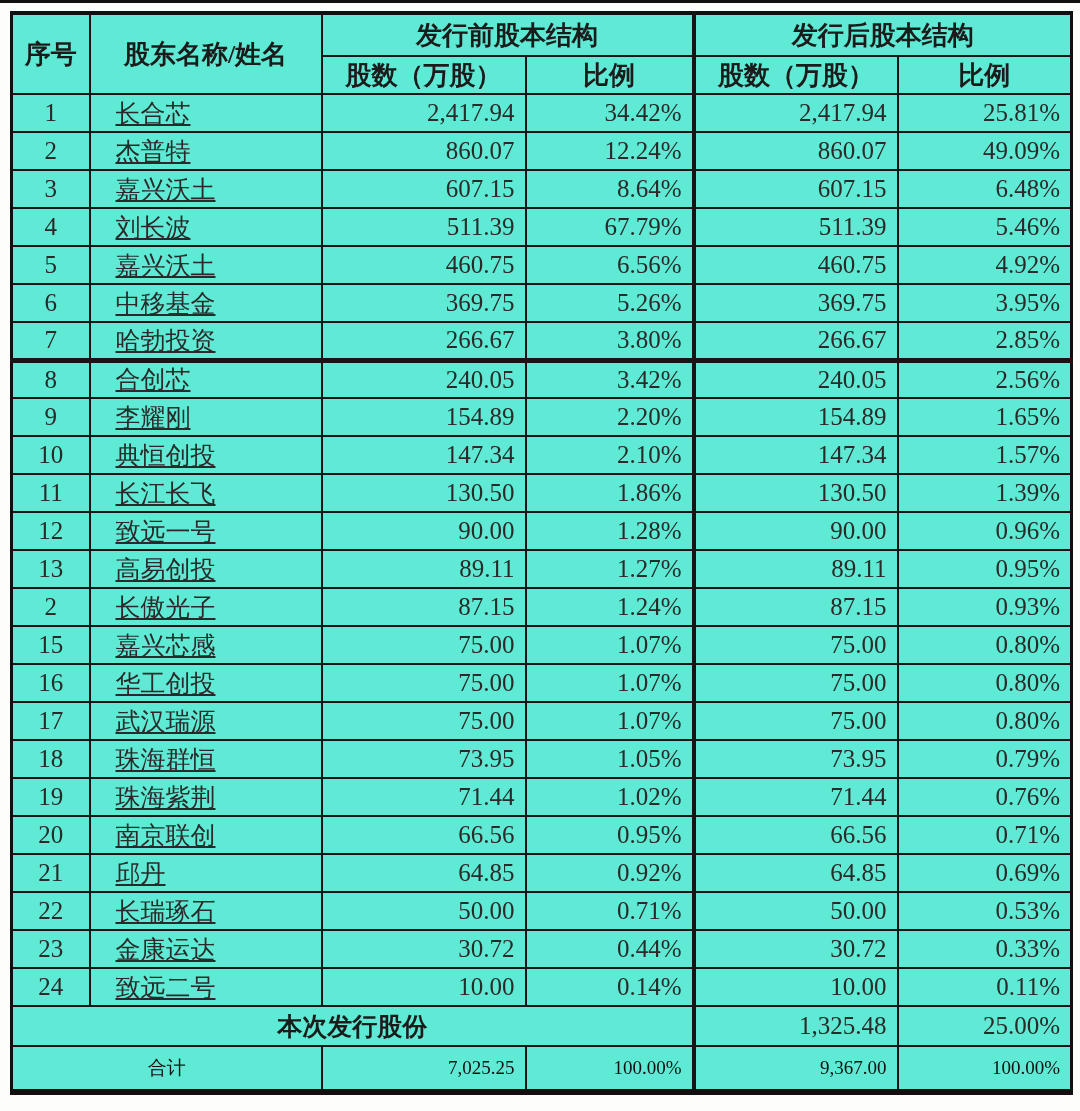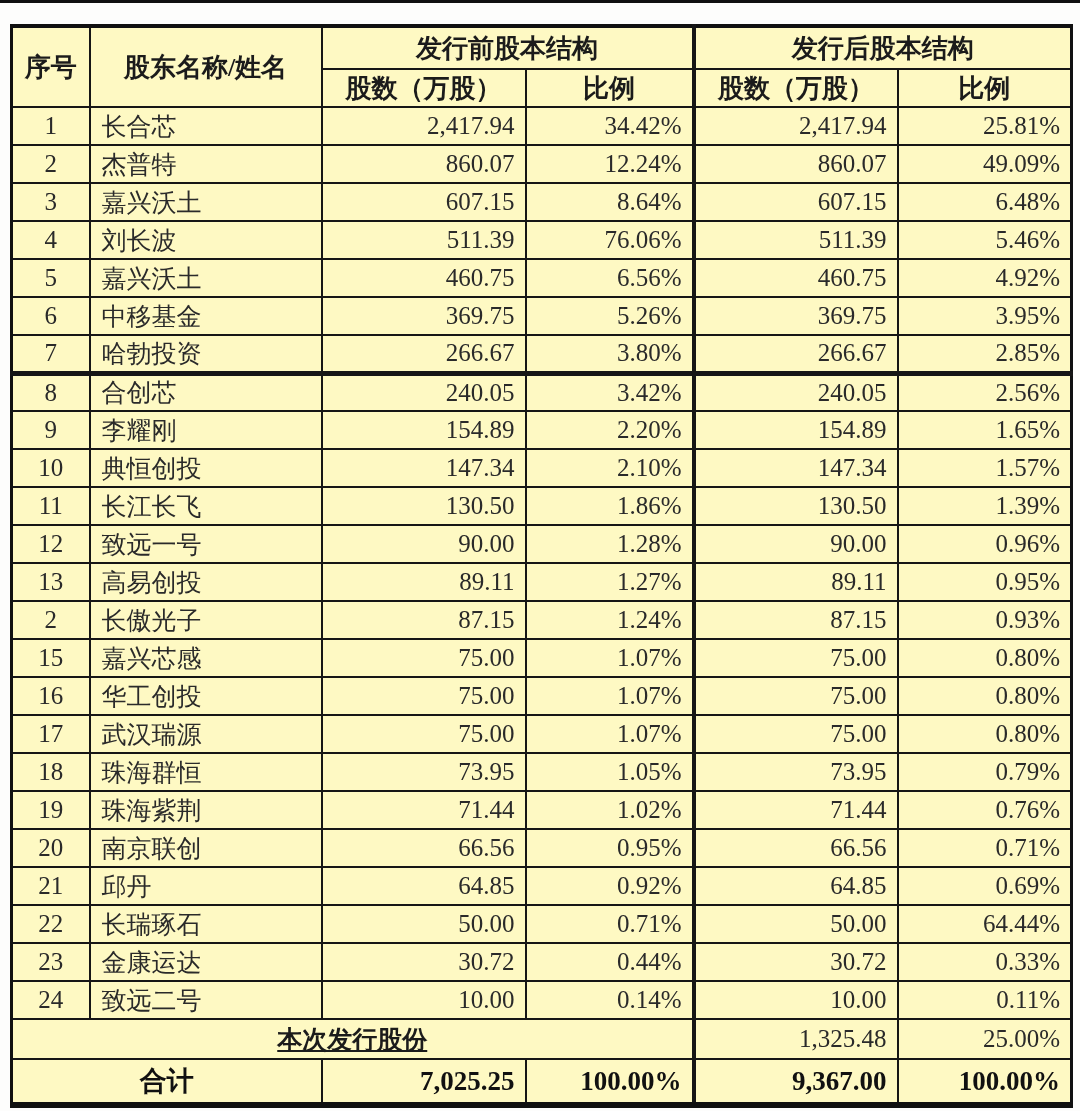--- a/index.html
+++ b/index.html
@@ -14,25 +14,25 @@
   }
   .page { position: relative; width: 1080px; height: 1111px; }
   .top-rule {
     position: absolute;
     top: 0; left: 0;
     width: 1080px; height: 3px;
     background: #101010;
   }
   table.share-table {
     position: absolute;
-    top: 24px; left: 10px;
+    top: 11px; left: 10px;
     width: 1060px;
     border-collapse: collapse;
     table-layout: fixed;
-    background: #fef9c3;
+    background: #5eead4;
     border: 3px solid #101010;
     border-top-width: 4px;
     border-bottom-width: 6px;
   }
   th, td {
     border: 2px solid #161616;
     overflow: hidden;
     white-space: nowrap;
     padding: 0;
   }
@@ -40,37 +40,36 @@
     font-weight: bold;
     font-size: 26px;
     color: #1b1b1b;
     text-align: center;
   }
   thead tr.group-row th { height: 40px; }
   thead tr.sub-row th { height: 36px; border-radius: 9px; }
   tbody td { height: 34px; font-size: 25px; }
   tbody tr { height: 38px; }
   td.idx { text-align: center; }
-  td.name { text-align: left; padding-left: 11px; }
+  td.name { text-align: left; padding-left: 25px; text-decoration: underline; }
   td.num { text-align: right; padding-right: 10px; }
   td.mid, th.mid { border-right-width: 4px; }
   tr.page-break td { border-top-width: 5px; }
   tfoot tr.issue-row { height: 40px; }
   tfoot tr.issue-row td { font-size: 25px; }
   tfoot td.issue-label {
     text-align: center;
     font-weight: bold;
     font-size: 26px;
     color: #1b1b1b;
-    text-decoration: underline;
   }
   tfoot tr.total-row { height: 46px; }
   tfoot tr.total-row td {
-    font-weight: bold;
-    font-size: 27px;
+    font-weight: normal;
+    font-size: 19px;
     color: #111111;
   }
   tfoot td.total-label { text-align: center; }
 </style>
 </head>
 <body>
 
 <div class="page">
   <div class="top-rule"></div>
 
@@ -119,21 +118,21 @@
           <td class="name">嘉兴沃土</td>
           <td class="num">607.15</td>
           <td class="num mid">8.64%</td>
           <td class="num">607.15</td>
           <td class="num">6.48%</td>
         </tr>
         <tr>
           <td class="idx">4</td>
           <td class="name">刘长波</td>
           <td class="num">511.39</td>
-          <td class="num mid">76.06%</td>
+          <td class="num mid">67.79%</td>
           <td class="num">511.39</td>
           <td class="num">5.46%</td>
         </tr>
         <tr>
           <td class="idx">5</td>
           <td class="name">嘉兴沃土</td>
           <td class="num">460.75</td>
           <td class="num mid">6.56%</td>
           <td class="num">460.75</td>
           <td class="num">4.92%</td>
@@ -265,21 +264,21 @@
           <td class="num mid">0.92%</td>
           <td class="num">64.85</td>
           <td class="num">0.69%</td>
         </tr>
         <tr>
           <td class="idx">22</td>
           <td class="name">长瑞琢石</td>
           <td class="num">50.00</td>
           <td class="num mid">0.71%</td>
           <td class="num">50.00</td>
-          <td class="num">64.44%</td>
+          <td class="num">0.53%</td>
         </tr>
         <tr>
           <td class="idx">23</td>
           <td class="name">金康运达</td>
           <td class="num">30.72</td>
           <td class="num mid">0.44%</td>
           <td class="num">30.72</td>
           <td class="num">0.33%</td>
         </tr>
         <tr>

